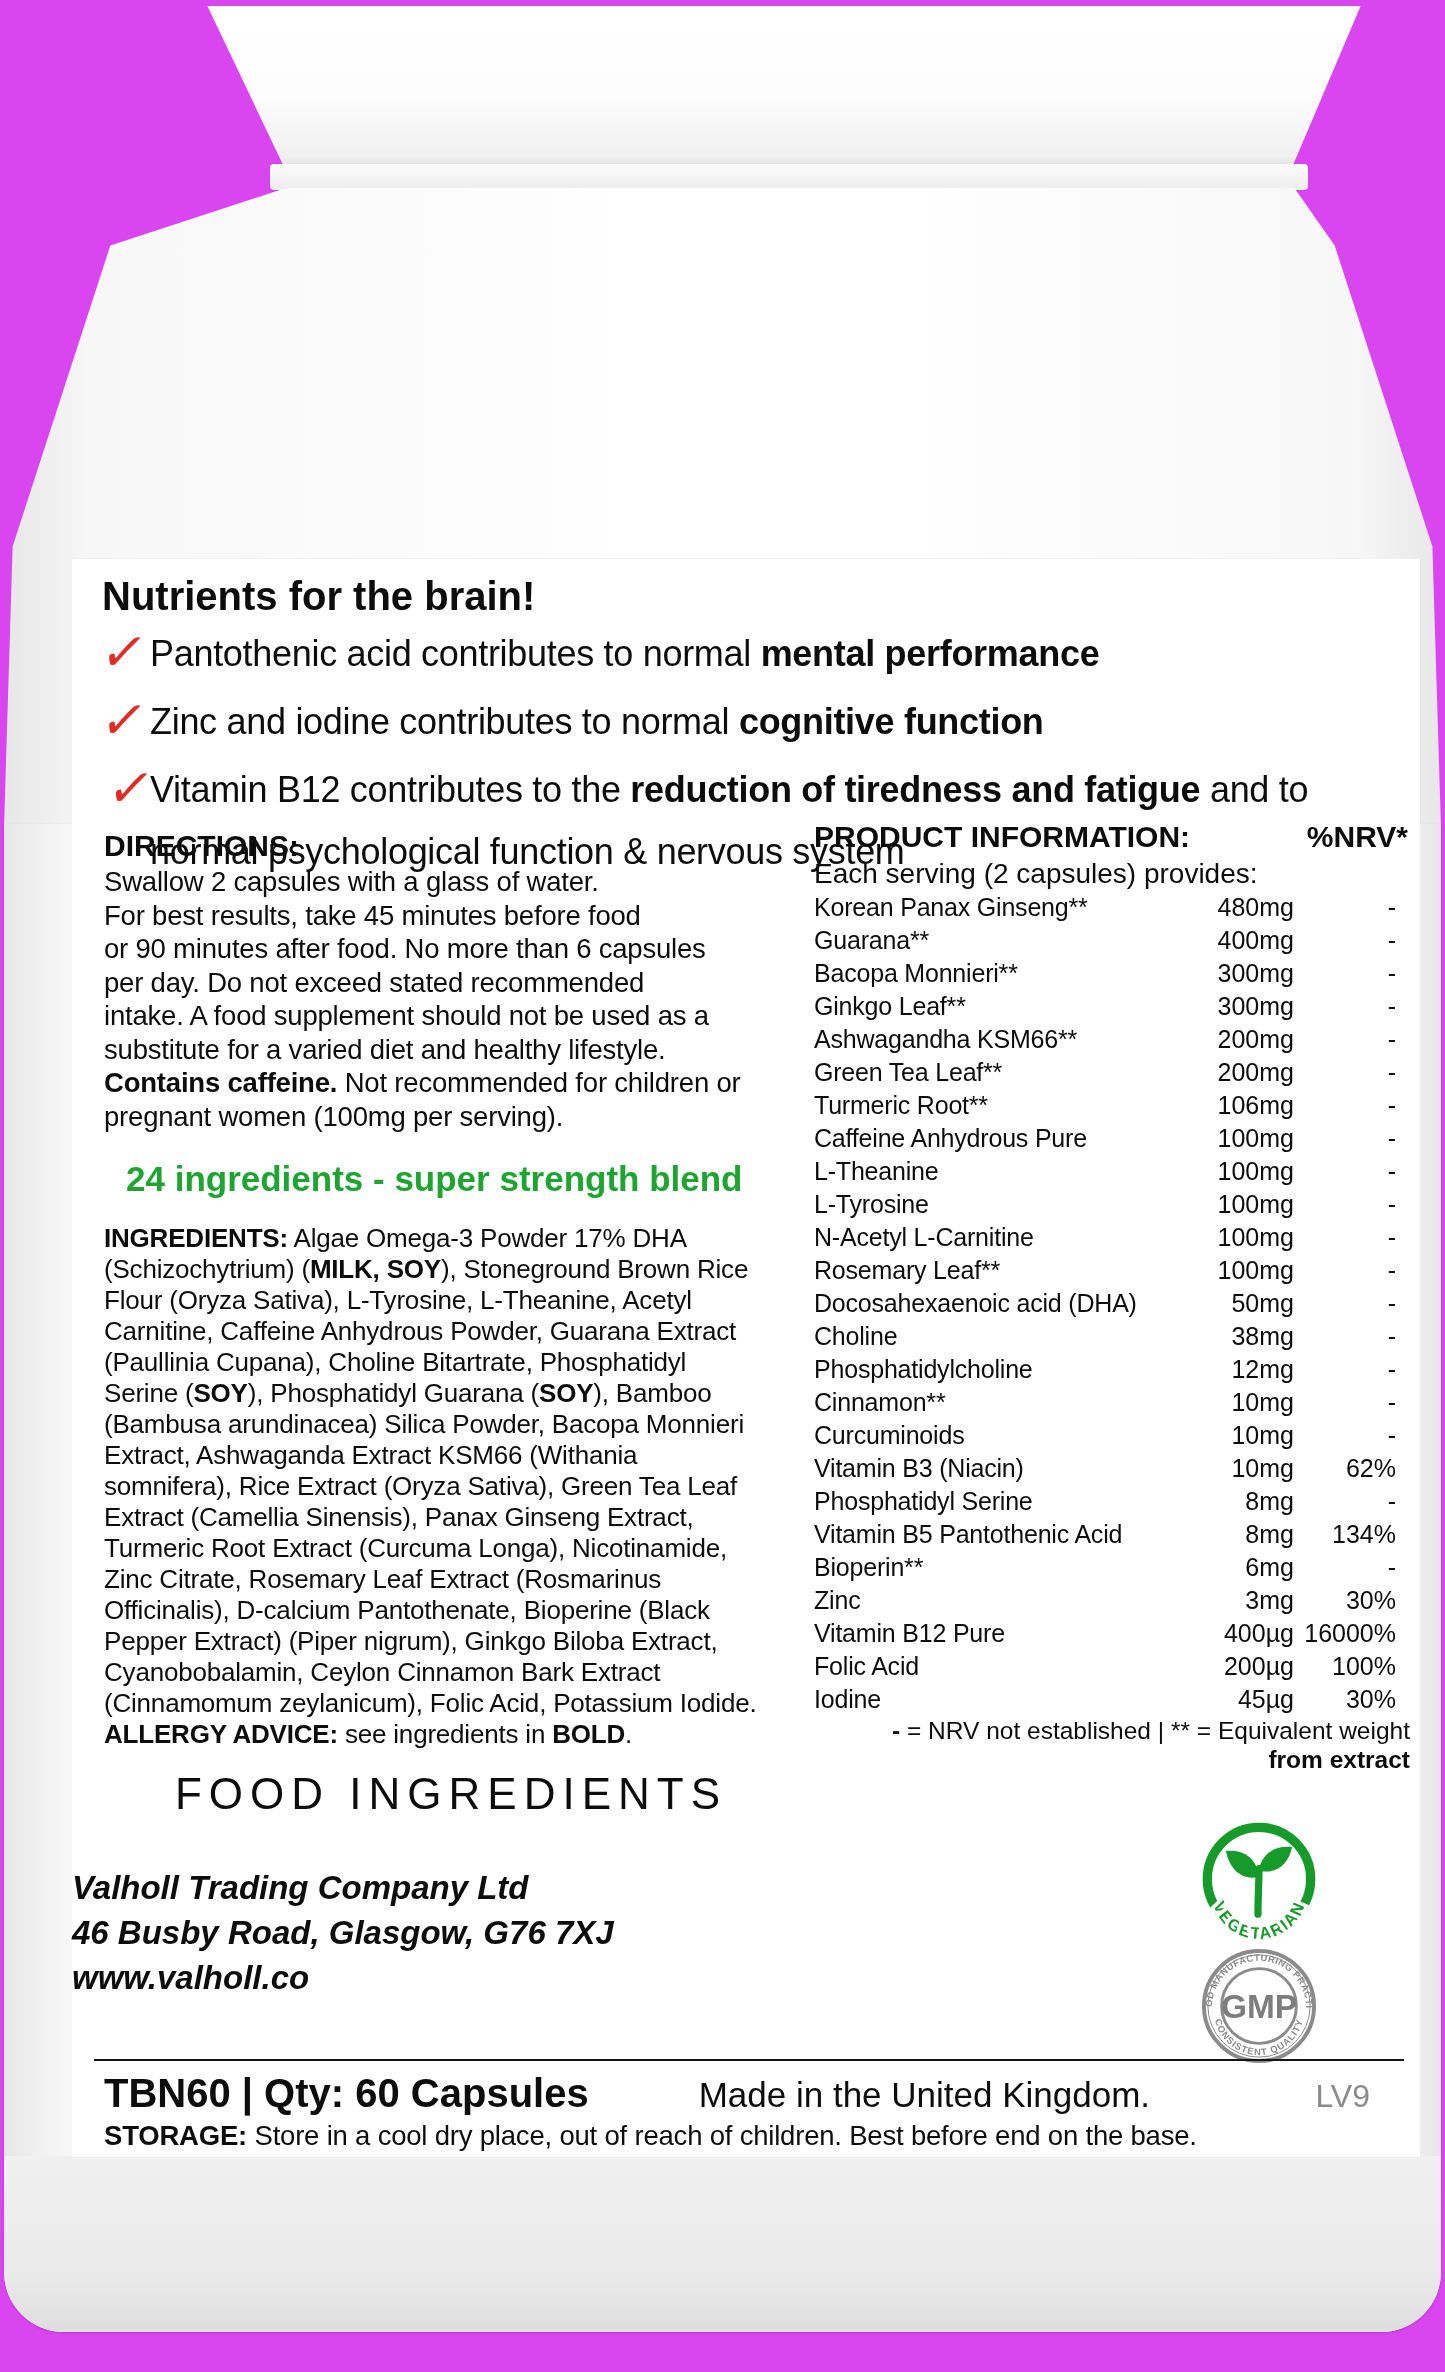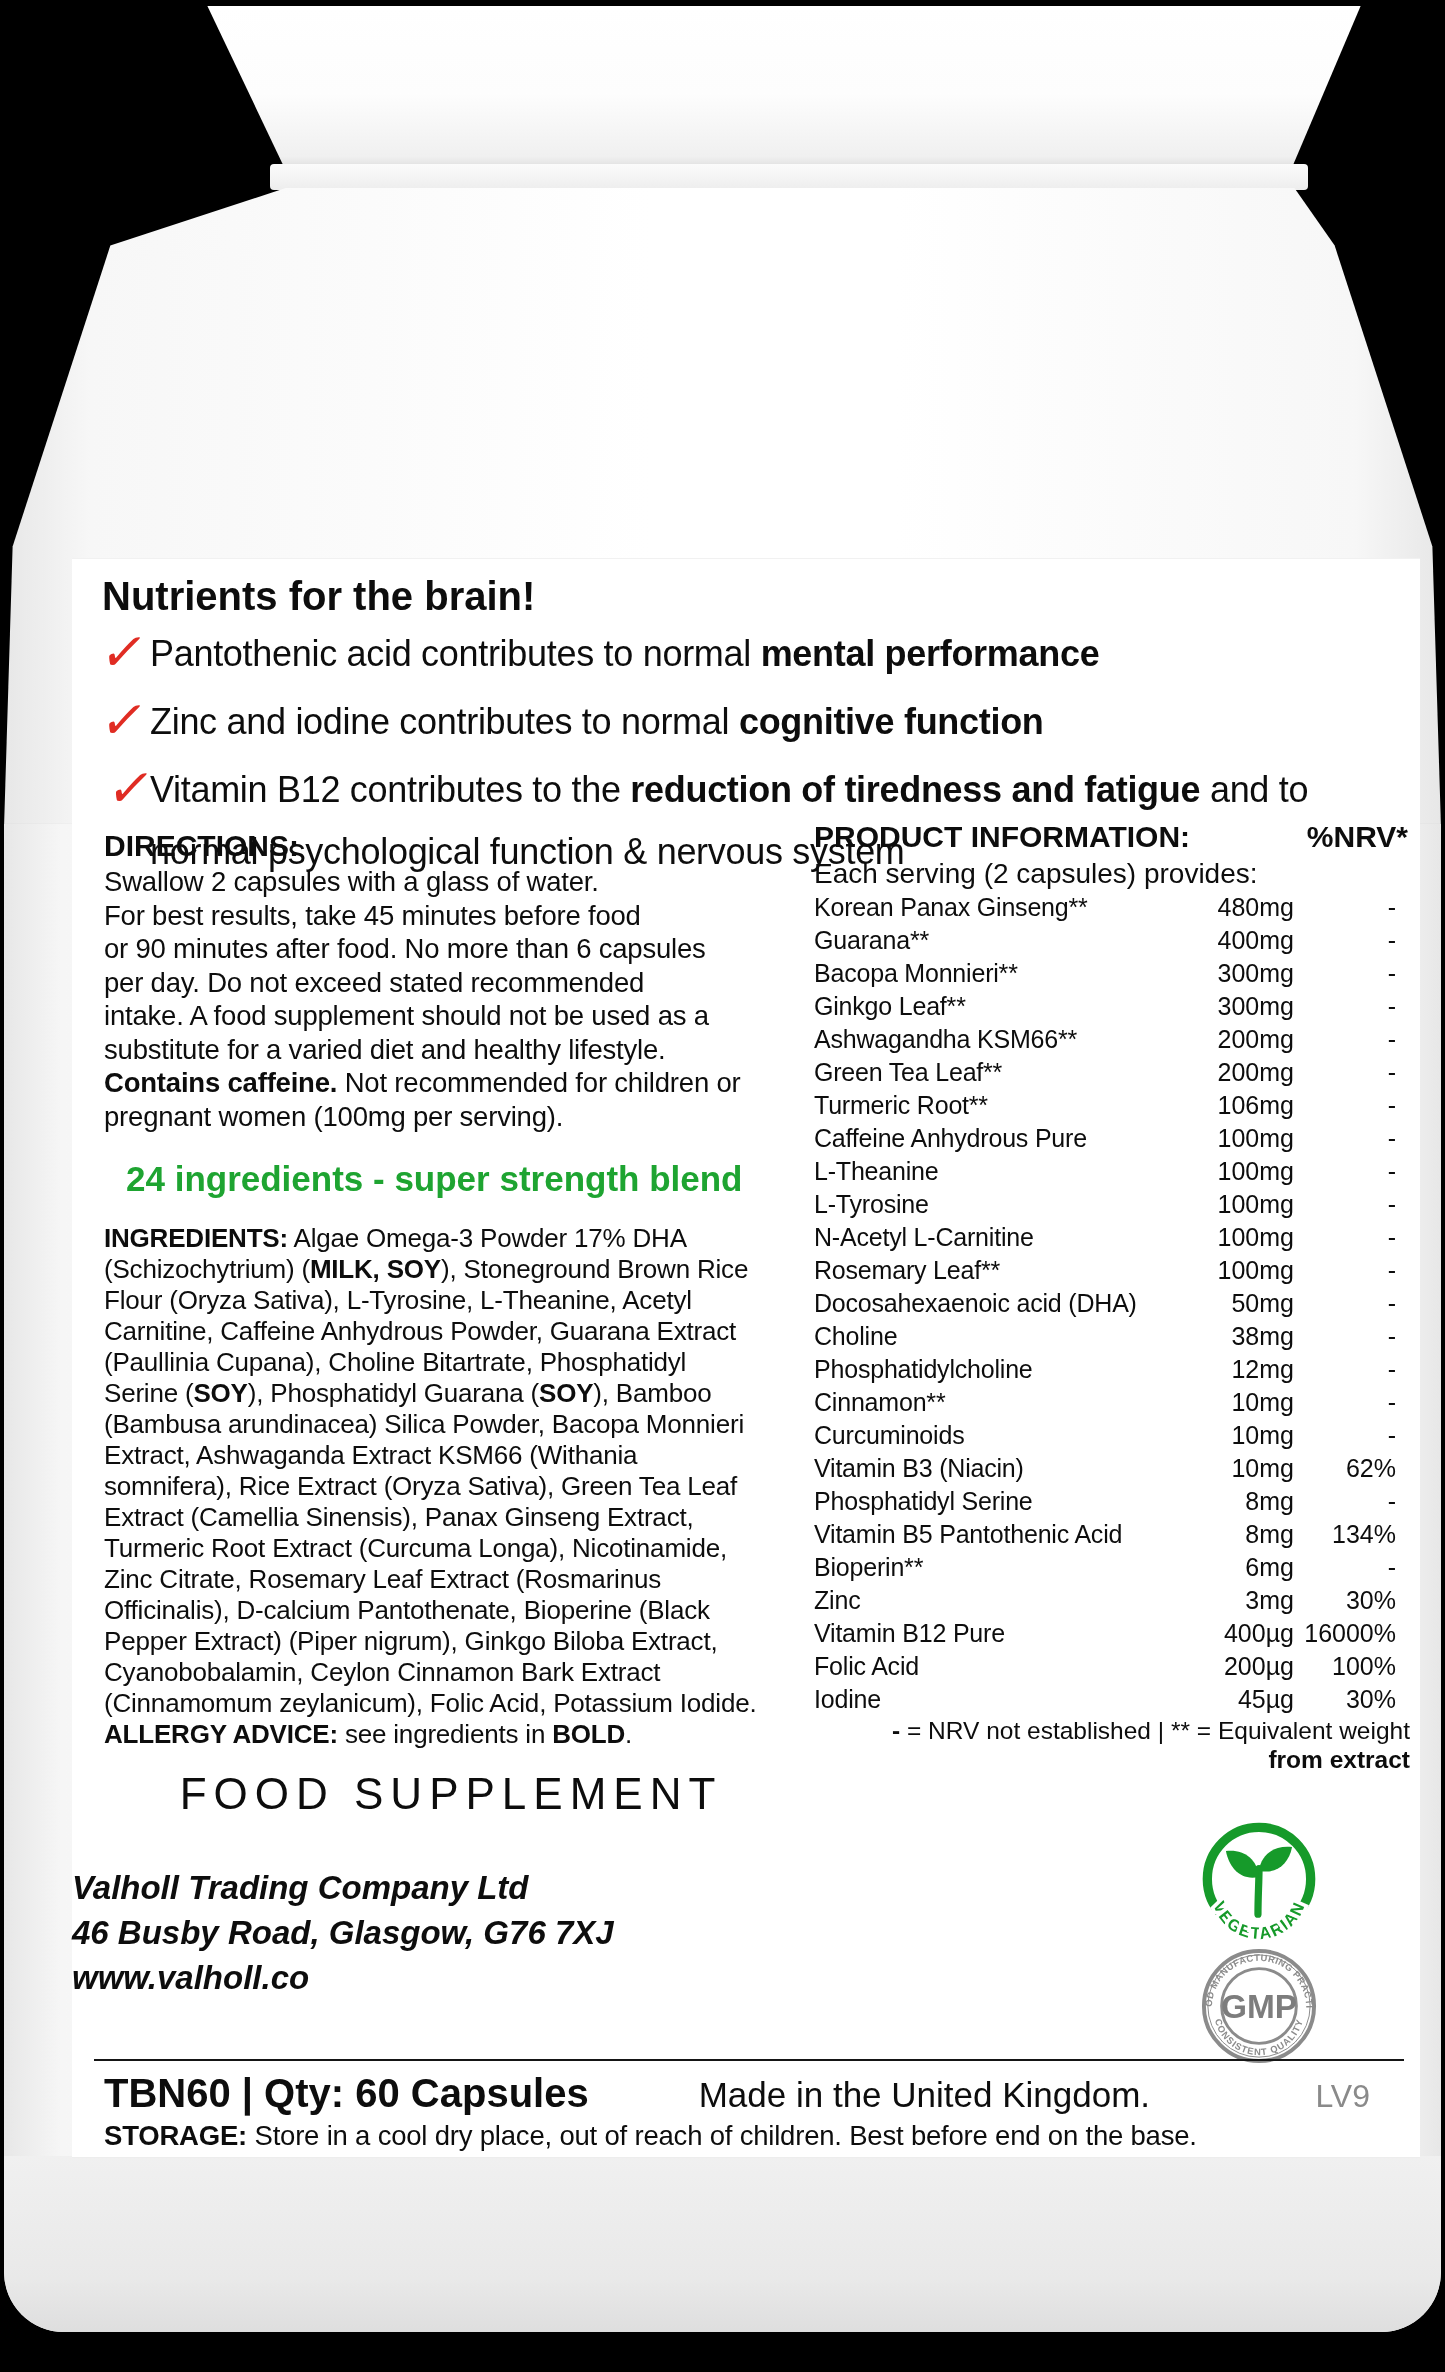--- a/index.html
+++ b/index.html
@@ -1,16 +1,16 @@
 <!DOCTYPE html>
 <html><head>
 <meta charset="utf-8">
 <style>
   html,body{margin:0;padding:0;background:#ffffff;}
-  .scene{position:relative;width:1445px;height:2372px;background:#000000;overflow:hidden;
+  .scene{position:relative;width:1445px;height:2372px;background:#d946ef;overflow:hidden;
          font-family:"Liberation Sans","DejaVu Sans",sans-serif;color:#0d0d0d;}
   
   .cap{position:absolute;left:198px;top:6px;width:1172px;height:160px;
        background:linear-gradient(180deg,#ffffff 0%,#fdfdfd 55%,#f0f0f0 94%,#e2e2e2 100%);
        clip-path:polygon(0.8% 0%,99.2% 0%,93.4% 100%,7.3% 100%);
        filter:drop-shadow(0 0 1px rgba(0,0,0,.18));}
   .neck{position:absolute;left:270px;top:164px;width:1038px;height:26px;
         background:linear-gradient(180deg,#fbfbfb,#ededed);border-radius:4px;
         box-shadow:0 1px 2px rgba(0,0,0,.10);}
   .shoulder{position:absolute;left:4px;top:188px;width:1437px;height:640px;
@@ -120,21 +120,21 @@
 Extract, Ashwaganda Extract KSM66 (Withania
 somnifera), Rice Extract (Oryza Sativa), Green Tea Leaf
 Extract (Camellia Sinensis), Panax Ginseng Extract,
 Turmeric Root Extract (Curcuma Longa), Nicotinamide,
 Zinc Citrate, Rosemary Leaf Extract (Rosmarinus
 Officinalis), D-calcium Pantothenate, Bioperine (Black
 Pepper Extract) (Piper nigrum), Ginkgo Biloba Extract,
 Cyanobobalamin, Ceylon Cinnamon Bark Extract
 (Cinnamomum zeylanicum), Folic Acid, Potassium Iodide.
 </span><span class="b">ALLERGY ADVICE:</span><span> see ingredients in </span><span class="b">BOLD</span><span>.</span></div>
-      <div class="food-supp">FOOD SUPPLEMENT</div>
+      <div class="food-supp">FOOD INGREDIENTS</div>
     </div>
 
     <div class="col-right">
       <div class="pi-header">
         <span>PRODUCT INFORMATION:</span>
         <span>%NRV*</span>
       </div>
       <div class="pi-serving">Each serving (2 capsules) provides:</div>
       <div class="pi-rows">
 

